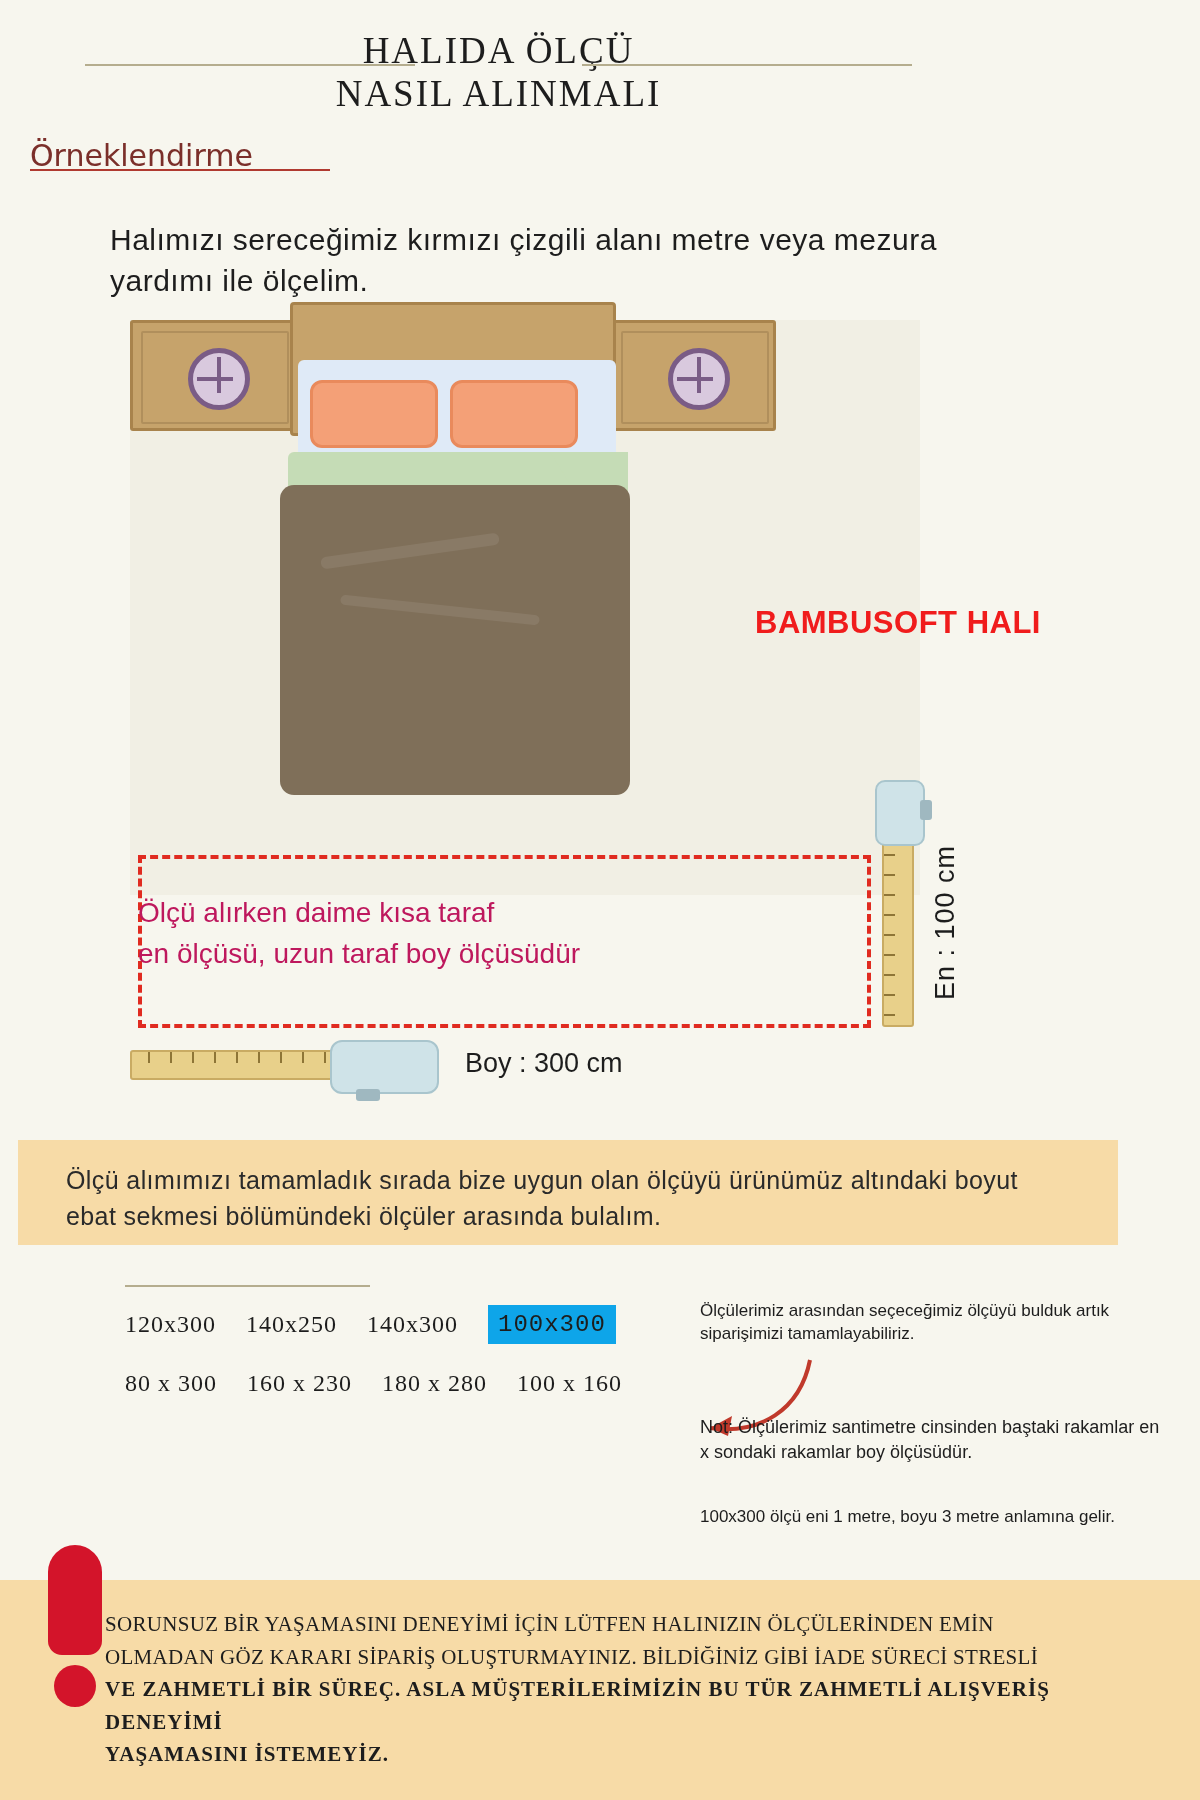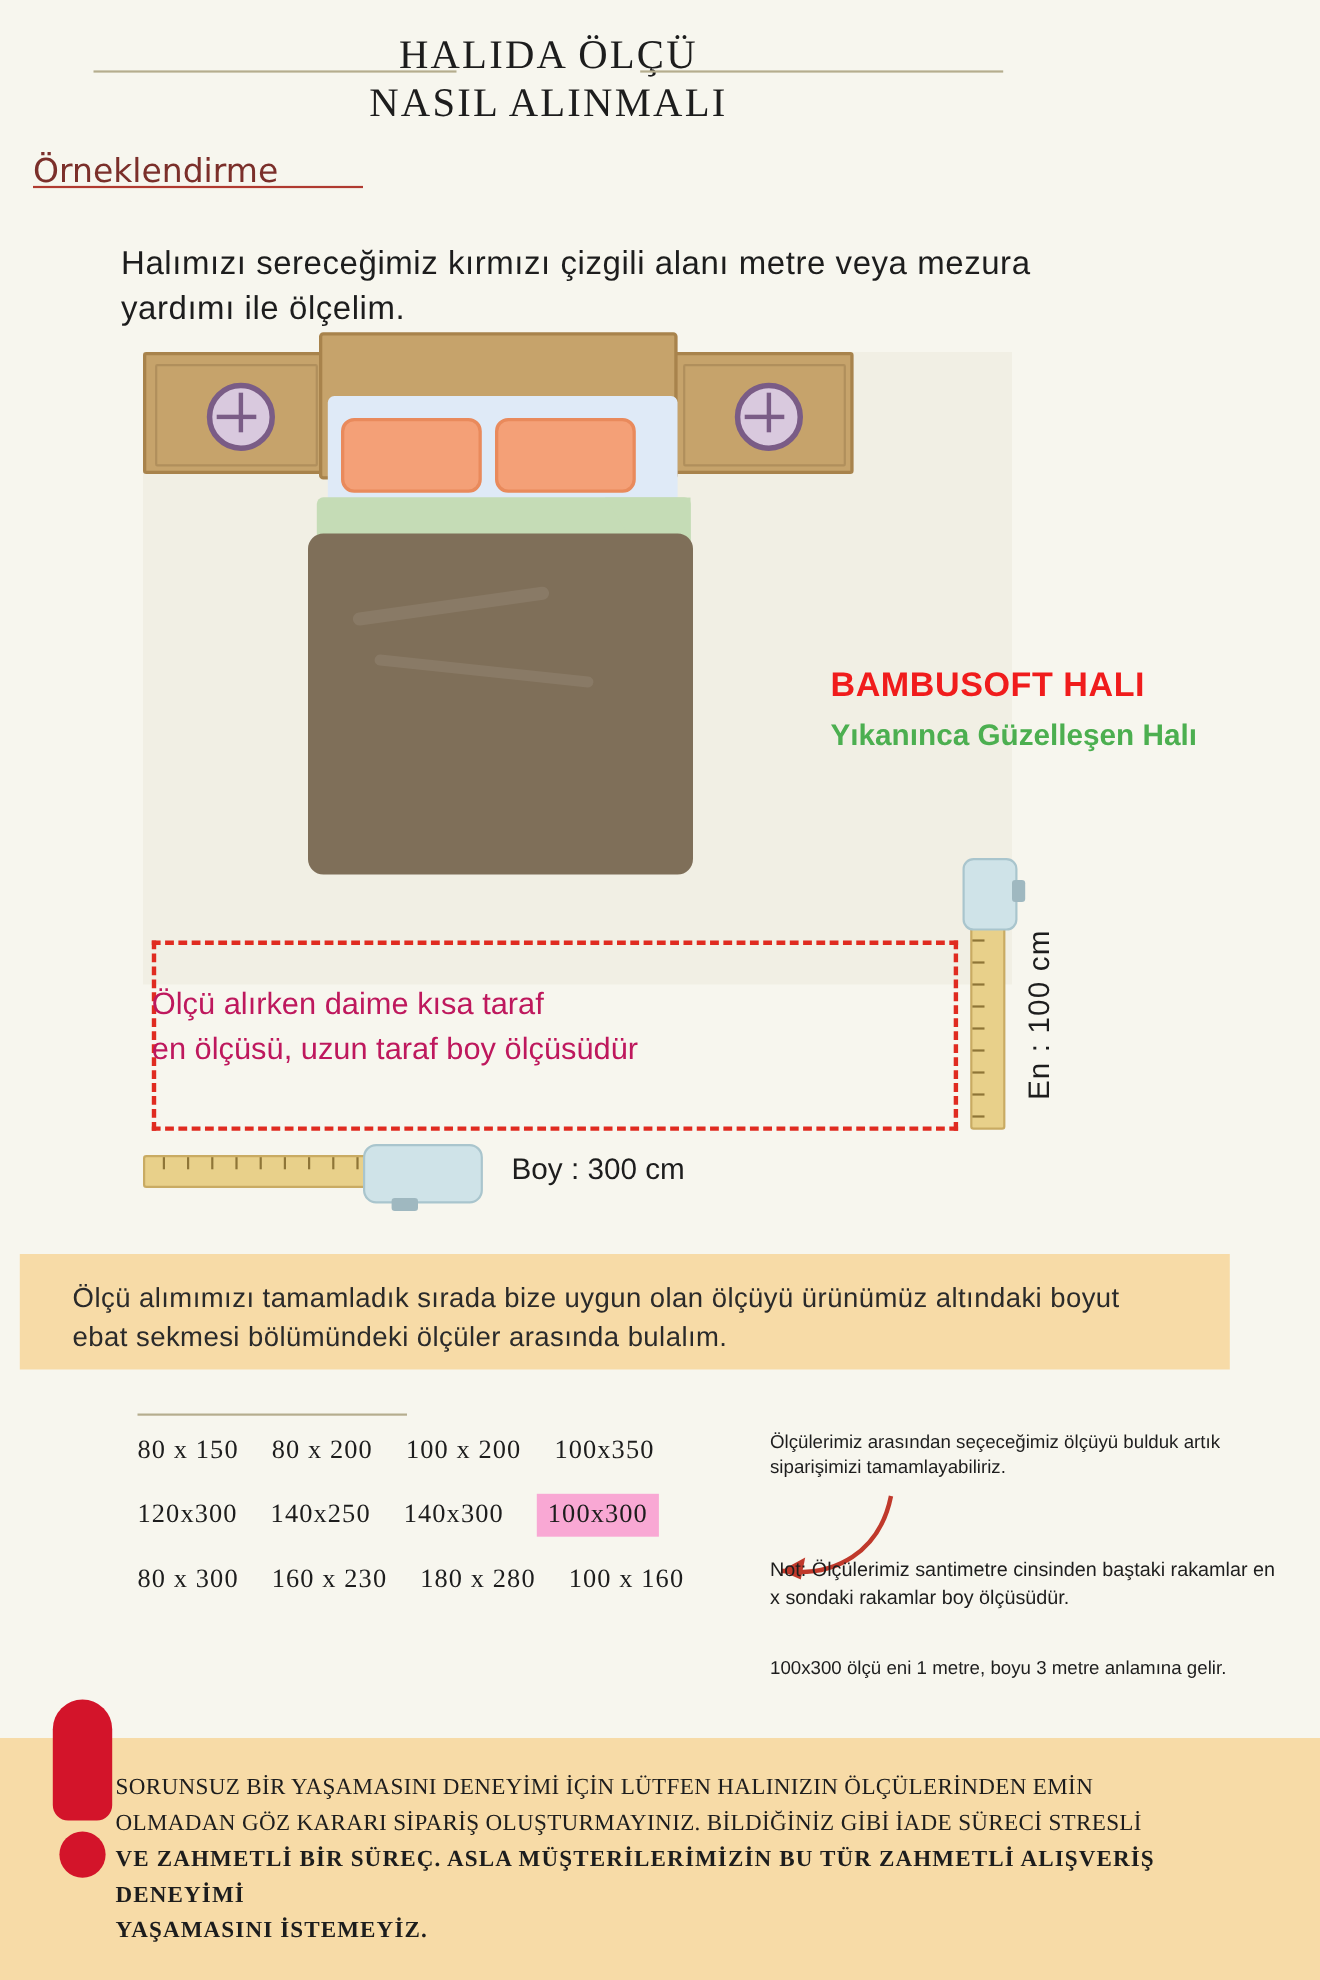--- a/index.html
+++ b/index.html
@@ -102,21 +102,21 @@
   }
   
   .sizes{position:absolute;left:125px;top:1285px;width:560px;}
   .sizes h3{
     margin:0 0 6px 0;font-size:25px;font-weight:400;color:#6a6048;letter-spacing:1px;
     font-family:"Liberation Serif", serif;
   }
   .sizes .rule{width:245px;height:2px;background:#b5ad8e;margin-bottom:18px;}
   .size-row{display:flex;align-items:center;margin-bottom:26px;color:#1d1d1d;font-size:24px;letter-spacing:1px;}
   .size-row span{margin-right:30px;white-space:nowrap;}
-  .size-row span.hl{background:#f9a8d4;padding:6px 10px;margin-right:0;}
+  .size-row span.hl{background:#0ea5e9;padding:6px 10px;margin-right:0;font-family:Liberation Mono, monospace;}
   .note-top{
     position:absolute;left:700px;top:1300px;width:470px;font-size:17px;line-height:1.35;color:#1d1d1d;
     font-family:"Liberation Sans", sans-serif;
   }
   .arrow-svg{position:absolute;left:690px;top:1350px;}
   .note-mid{
     position:absolute;left:700px;top:1415px;width:460px;font-size:18px;line-height:1.4;color:#1d1d1d;
     font-family:"Liberation Sans", sans-serif;
   }
   .note-bot{
@@ -177,21 +177,20 @@
   <div class="sheet"></div>
   <div class="sheet-corner"></div>
   <div class="duvet">
     <div class="fold f1"></div>
     <div class="fold f2"></div>
   </div>
 </div>
 
 <div class="brand">
   <div class="b1">BAMBUSOFT HALI</div>
-  <div class="b2">Yıkanınca Güzelleşen Halı</div>
 </div>
 
 <div class="dashed-box"></div>
 <div class="dashed-text" style="left:138px;top:893px;">
   <div>Ölçü alırken daime kısa taraf</div>
   <div>en ölçüsü, uzun taraf boy ölçüsüdür</div>
 </div>
 
 <div class="tape-v">
   <div class="band">
@@ -226,26 +225,20 @@
 <div class="label-boy">Boy : 300 cm</div>
 
 <div class="banner">
   <p>Ölçü alımımızı tamamladık sırada bize uygun olan ölçüyü ürünümüz altındaki boyut ebat sekmesi bölümündeki ölçüler arasında bulalım.</p>
 </div>
 
 <div class="sizes">
   <div class="rule"></div>
 
   <div class="size-row">
-    <span>80 x 150</span>
-    <span>80 x 200</span>
-    <span>100 x 200</span>
-    <span>100x350</span>
-  </div>
-  <div class="size-row">
     <span>120x300</span>
     <span>140x250</span>
     <span>140x300</span>
     <span class="hl">100x300</span>
   </div>
   <div class="size-row">
     <span>80 x 300</span>
     <span>160 x 230</span>
     <span>180 x 280</span>
     <span>100 x 160</span>

